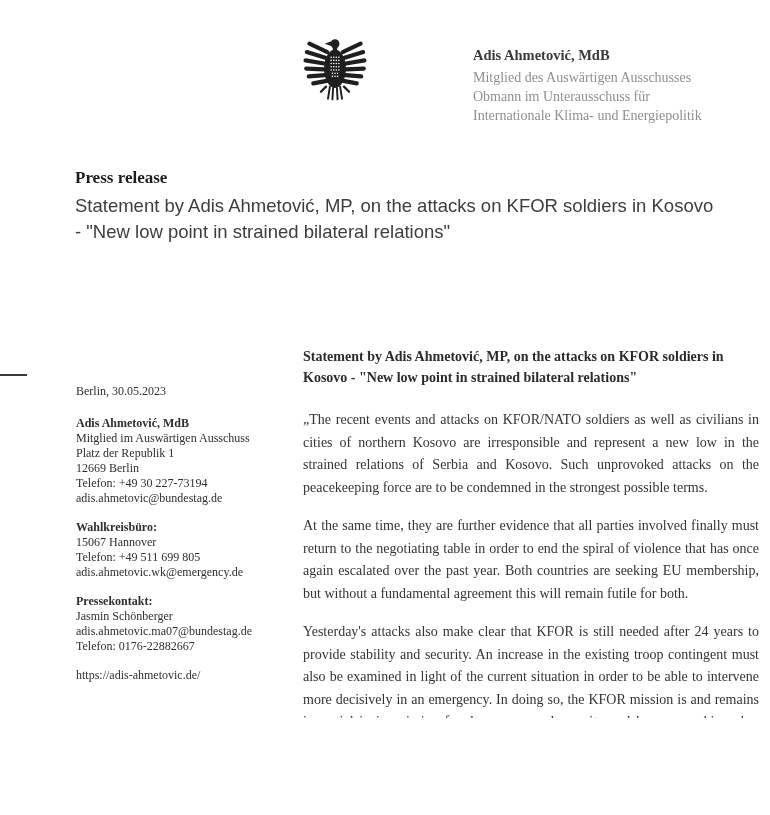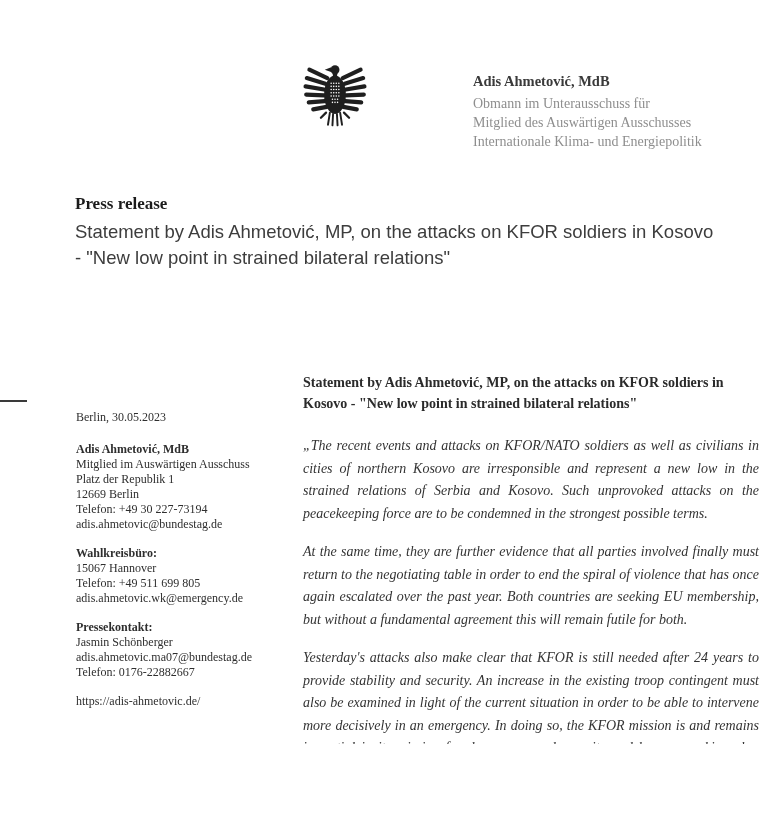--- a/index.html
+++ b/index.html
@@ -5,21 +5,20 @@
   * { margin: 0; padding: 0; box-sizing: border-box; }
   html, body { background: #ffffff; }
   .page {
     position: relative;
     width: 770px;
     height: 718px;
     background: #ffffff;
     font-family: "Liberation Serif", serif;
     color: #333333;
     overflow: hidden;
-    margin-top: 26px;
   }
 
   
   .eagle {
     position: absolute;
     left: 303px;
     top: 35px;
     width: 64px;
     height: 68px;
   }
@@ -100,21 +99,20 @@
   .main .body-heading {
     font-weight: bold;
     line-height: 21px;
     margin-bottom: 21px;
     color: #2b2b2b;
   }
   .main p {
     text-align: justify;
     line-height: 22.5px;
     margin-bottom: 16px;
-    font-style: italic;
   }
 </style>
 </head>
 <body>
 
 <div class="page">
 
   <div class="eagle">
     <svg viewBox="0 0 100 105" width="64" height="68" xmlns="http://www.w3.org/2000/svg">
       <g stroke="#1f1f1f" stroke-width="6.5" stroke-linecap="round" fill="none">
@@ -178,22 +176,22 @@
           <circle cx="54" cy="59" r="1.2"></circle>
         <circle cx="46" cy="64" r="1.2"></circle>
           <circle cx="50" cy="64" r="1.2"></circle>
           <circle cx="54" cy="64" r="1.2"></circle>
       </g>
     </svg>
   </div>
 
   <div class="header-text">
     <div class="header-name">Adis Ahmetović, MdB</div>
+    <div class="header-role">Mitglied des Auswärtigen Ausschusses</div>
     <div class="header-role">Obmann im Unterausschuss für</div>
-    <div class="header-role">Mitglied des Auswärtigen Ausschusses</div>
     <div class="header-role">Internationale Klima- und Energiepolitik</div>
   </div>
 
   <div class="title-block">
     <div class="kicker">Press release</div>
     <div class="headline">Statement by Adis Ahmetović, MP, on the attacks on KFOR soldiers in Kosovo - "New low point in strained bilateral relations"</div>
   </div>
 
   <div class="foldmark"></div>
 

